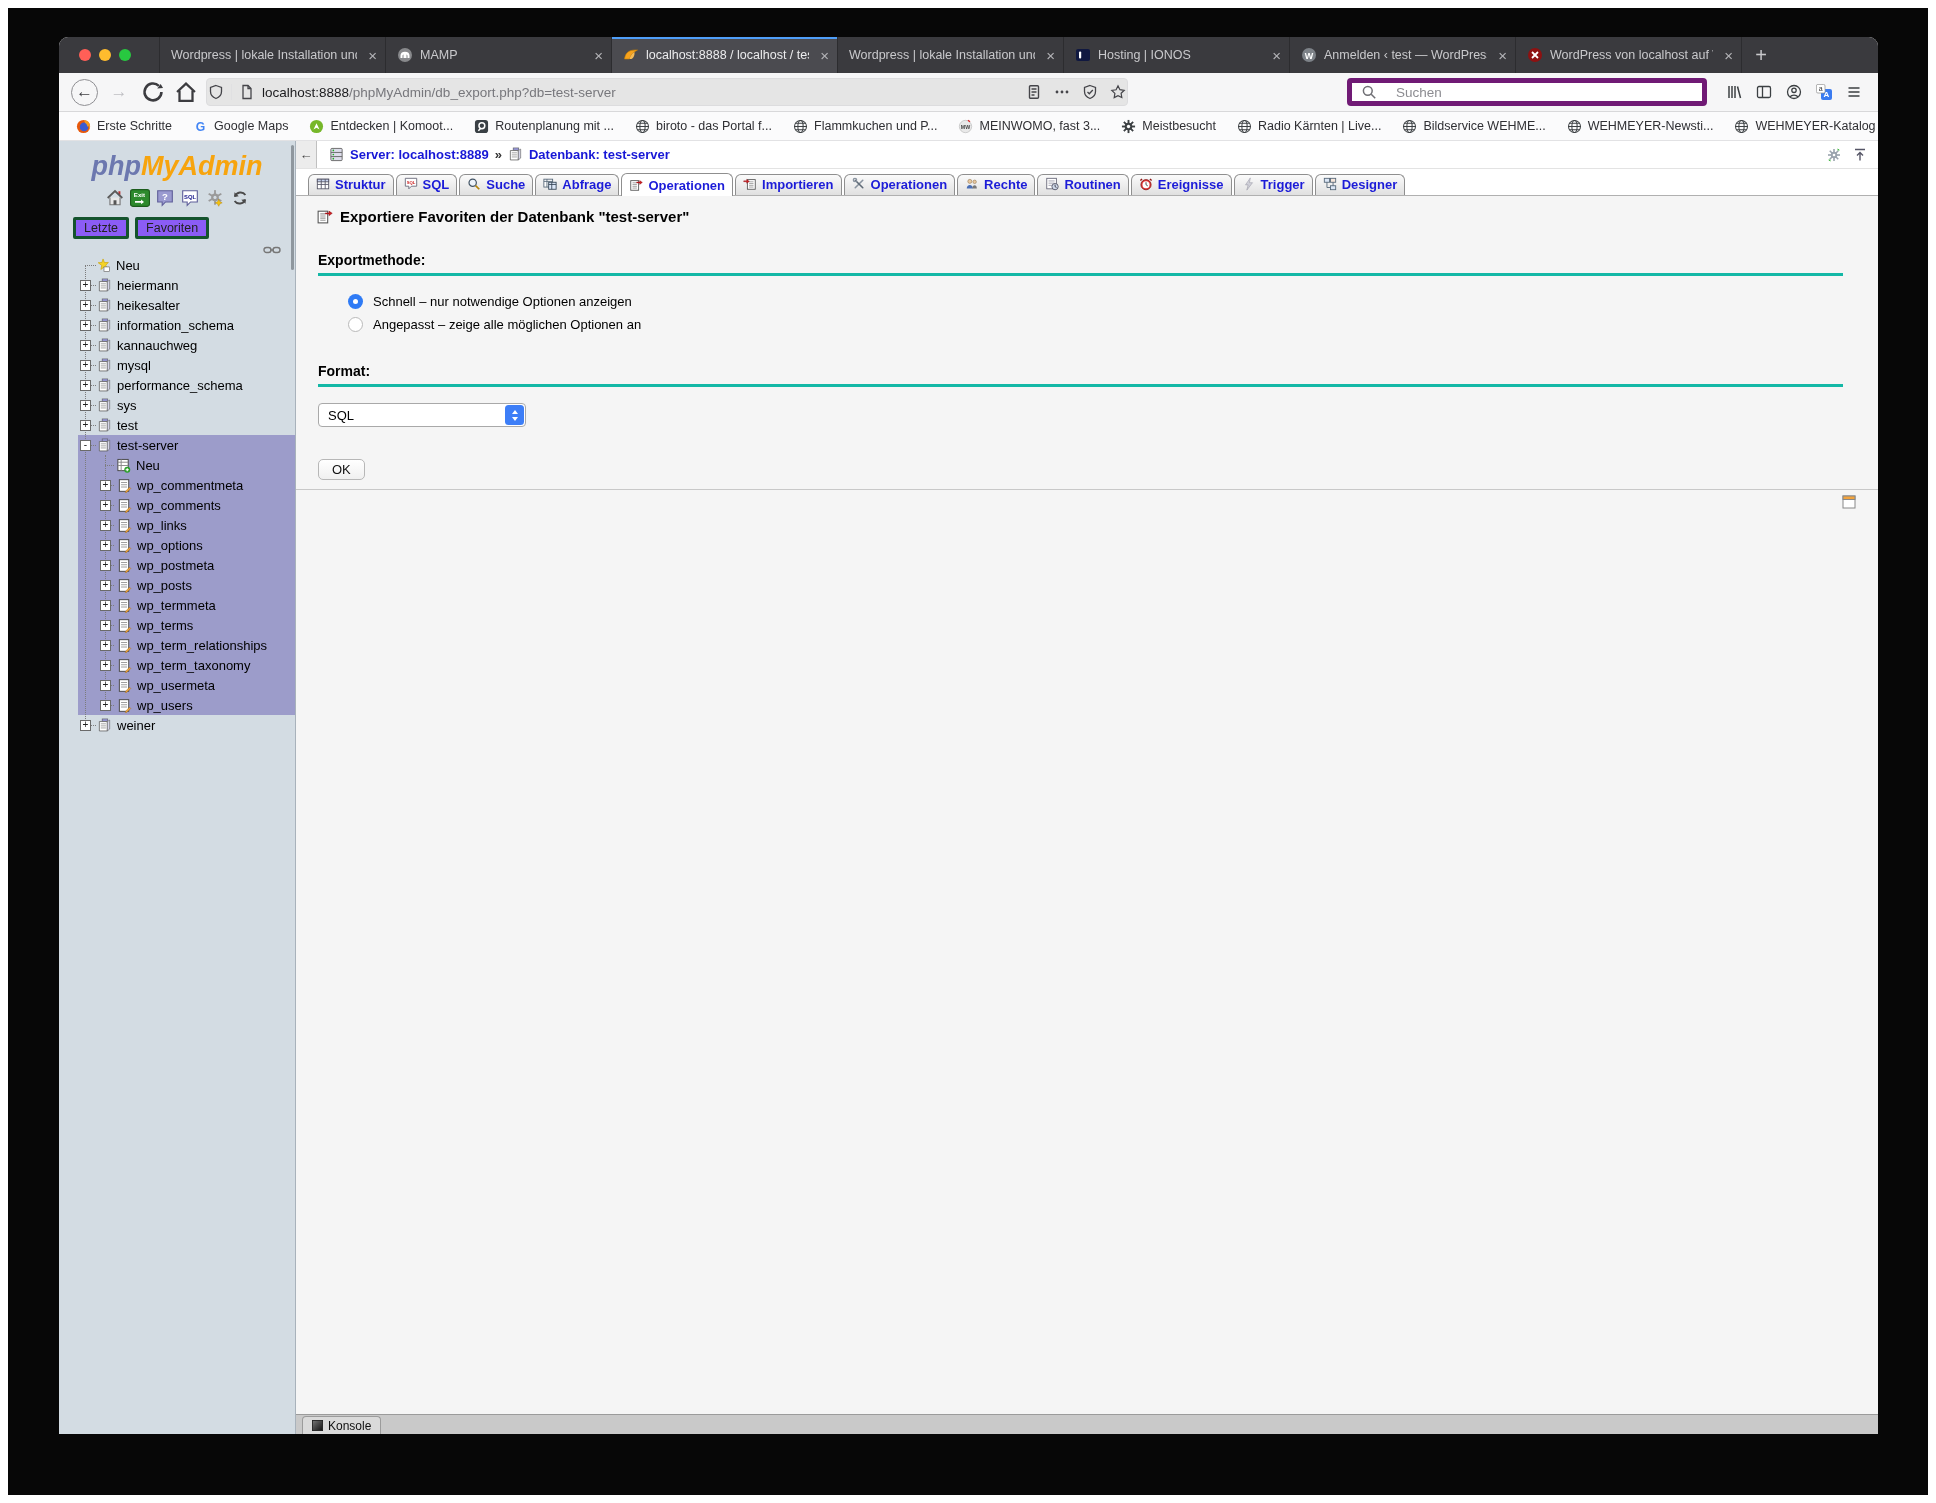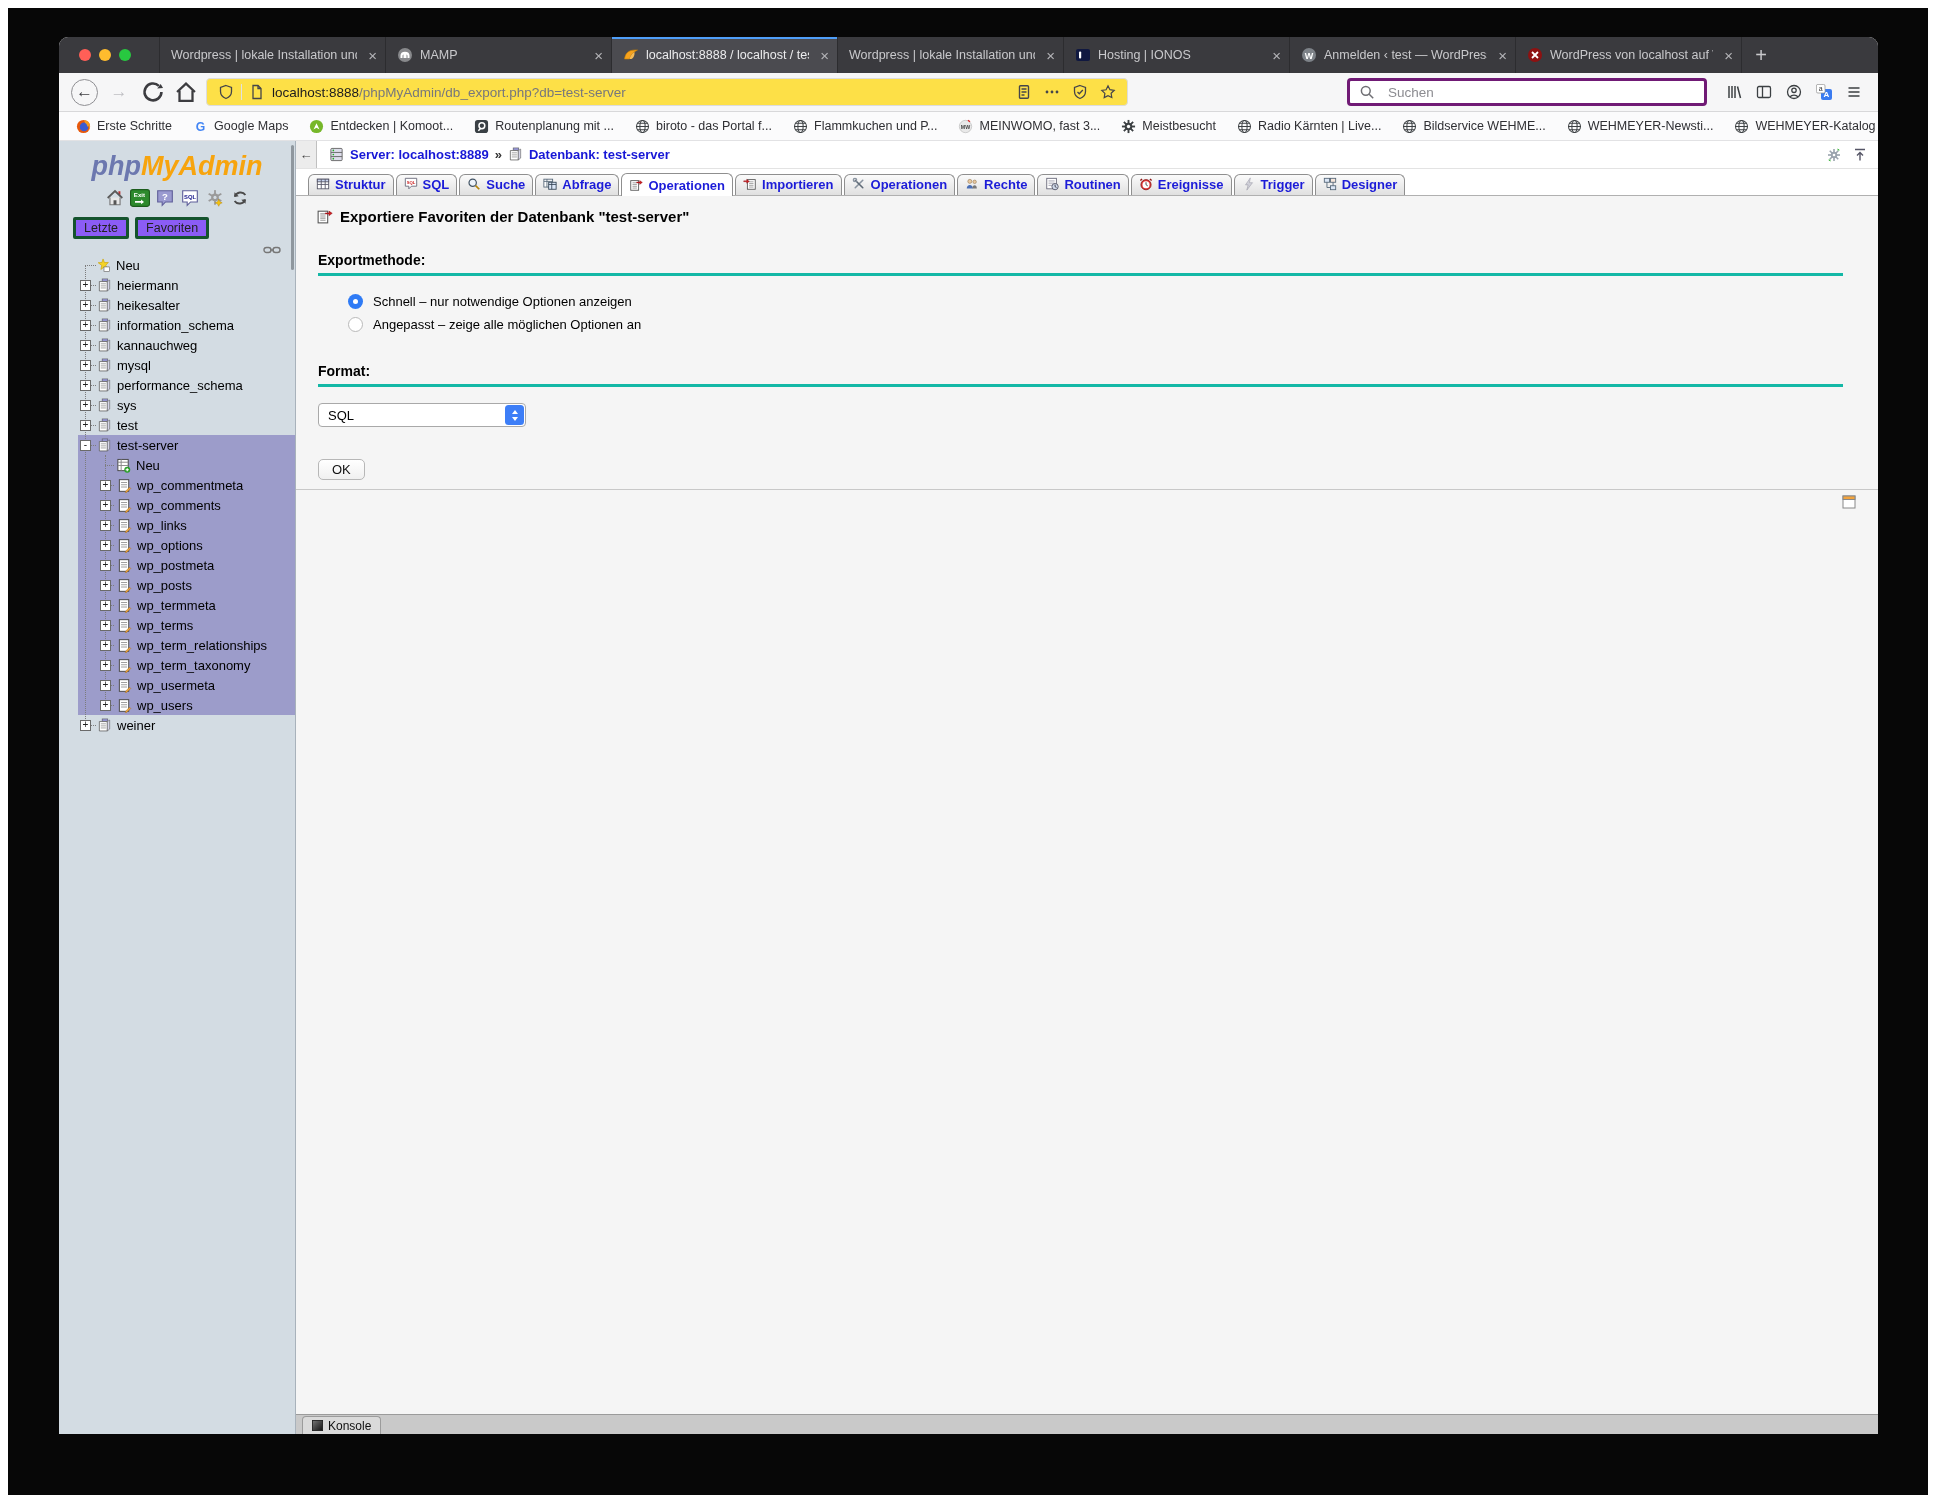--- a/index.html
+++ b/index.html
@@ -24,29 +24,29 @@
   .newtab{width:38px;display:flex;align-items:center;justify-content:center;color:#c9c9cc;
     font-size:20px;border-left:1px solid #2c2c2f;}
 
   
   .toolbar{height:38px;background:#f6f6f7;border-bottom:1px solid #d8d8da;display:flex;
     align-items:center;padding:0 12px;gap:7px;flex:none;}
   .navbtn{width:28px;height:28px;display:flex;align-items:center;justify-content:center;
     font-size:17px;color:#3c3c40;flex:none;}
   .navbtn.back{border:1px solid #8f8f93;border-radius:50%;width:25px;height:25px;}
   .navbtn.fwd{color:#bfbfc3;}
-  .urlbar{flex:1;max-width:922px;height:28px;background:#fde047;border:1px solid #dcdcde;border-radius:4px;
-    display:flex;align-items:center;padding:0 11px;gap:7px;margin-right:auto;box-sizing:border-box;}
+  .urlbar{flex:1;max-width:922px;height:28px;background:#e5e5e5;border:1px solid #dcdcde;border-radius:4px;
+    display:flex;align-items:center;padding:0 1px;gap:7px;margin-right:auto;box-sizing:border-box;}
   .url-sep{width:1px;height:16px;background:#e0e0e2;}
   .url-text{font-size:13.5px;white-space:nowrap;overflow:hidden;}
   .url-host{color:#1b1b1e;}
   .url-path{color:#77777c;}
   .url-right{margin-left:auto;display:flex;align-items:center;gap:12px;}
-  .searchbar{width:360px;height:28px;background:#fff;border:3px solid #701a75;border-radius:4px;
-    display:flex;align-items:center;padding:0 9px;gap:11px;box-sizing:border-box;flex:none;}
+  .searchbar{width:360px;height:28px;background:#fff;border:5px solid #701a75;border-radius:4px;
+    display:flex;align-items:center;padding:0 9px;gap:17px;box-sizing:border-box;flex:none;}
   .searchbar input{border:none;outline:none;flex:1;font-size:13.5px;color:#333;background:transparent;
     font-family:"Liberation Sans",sans-serif;}
   .searchbar input::placeholder{color:#8c8c91;}
   .tool-icons{display:flex;align-items:center;gap:14px;padding:0 4px 0 12px;}
 
   
   .bookmarksbar{height:28px;background:#fbfbfc;border-bottom:1px solid #e2e2e4;display:flex;
     align-items:center;padding:0 12px 0 17px;gap:21px;font-size:12.5px;color:#2f2f33;flex:none;}
   .bm{display:flex;align-items:center;gap:6px;white-space:nowrap;}
   .bm .ic{width:15px;height:15px;}

